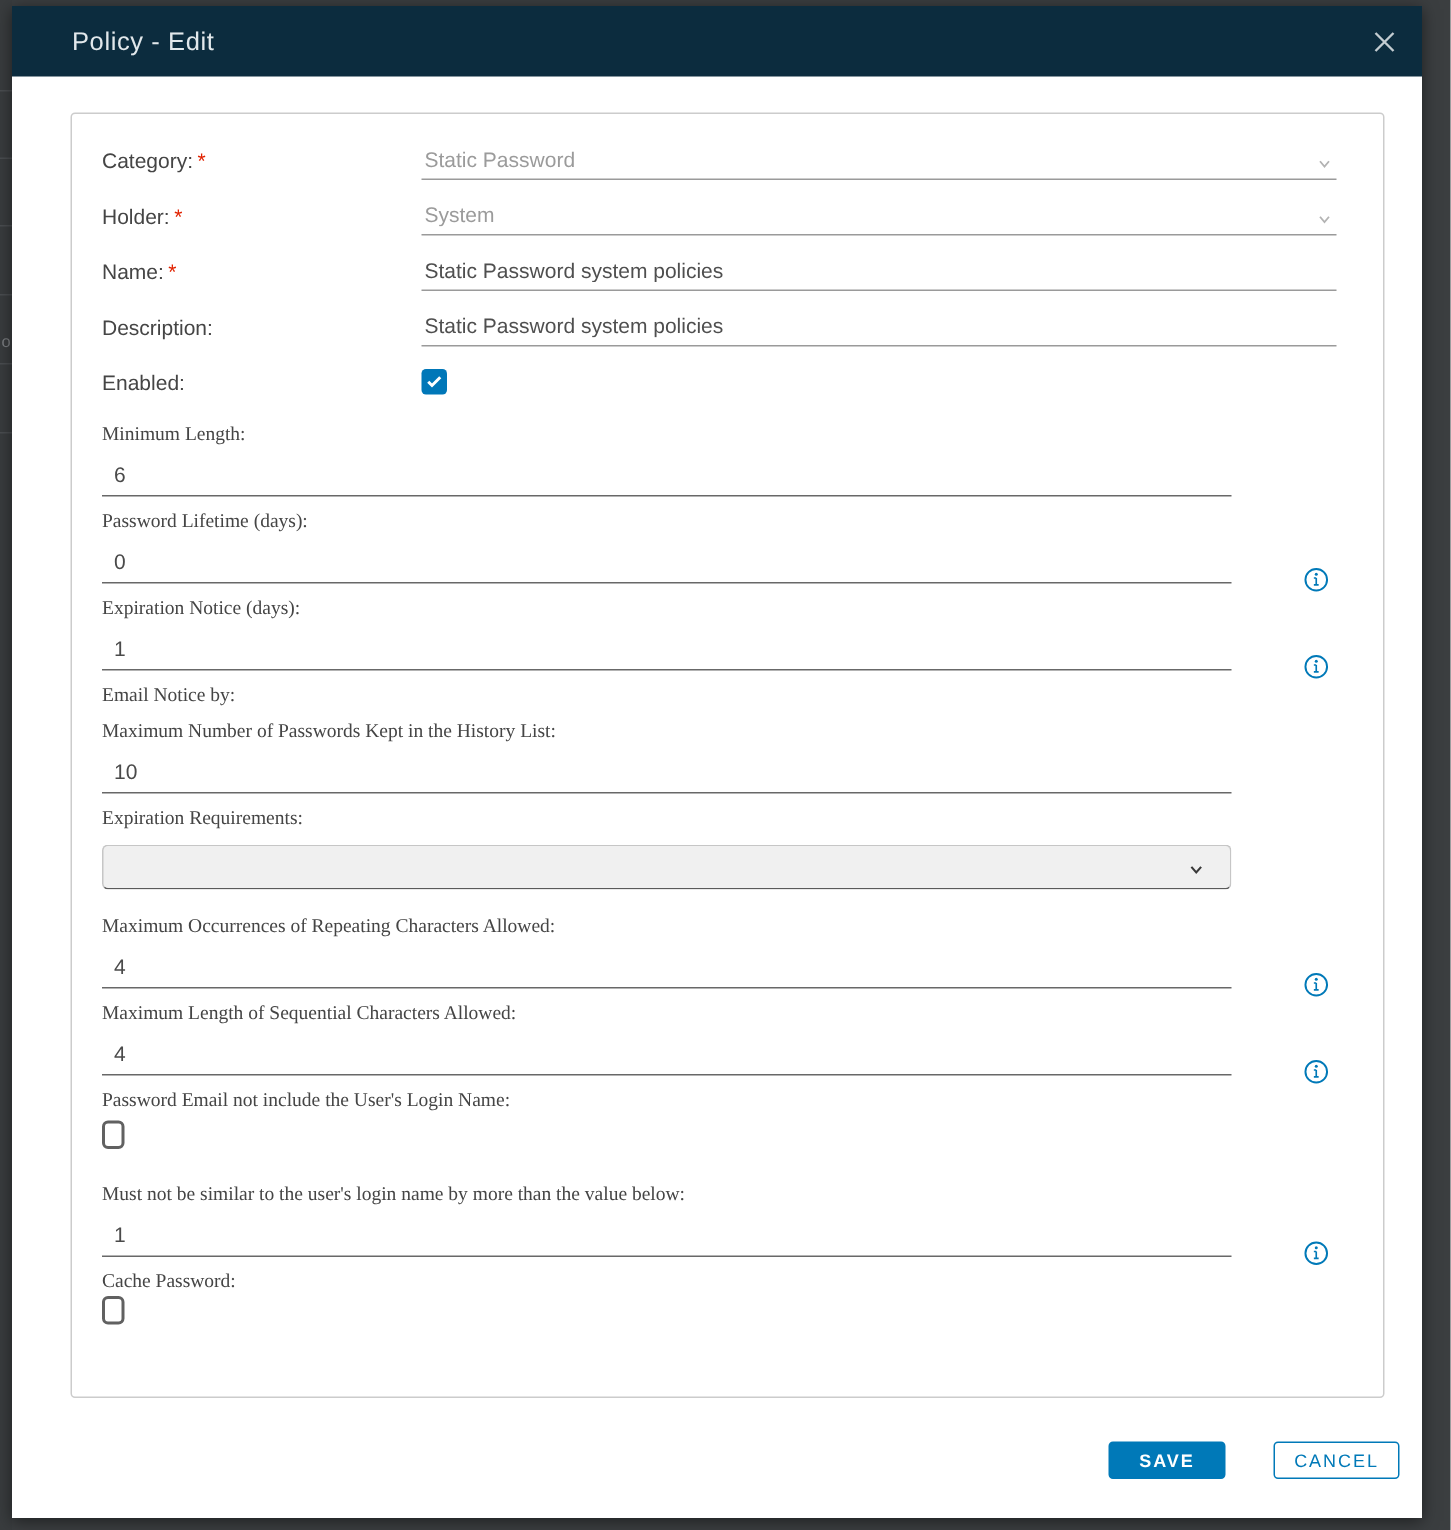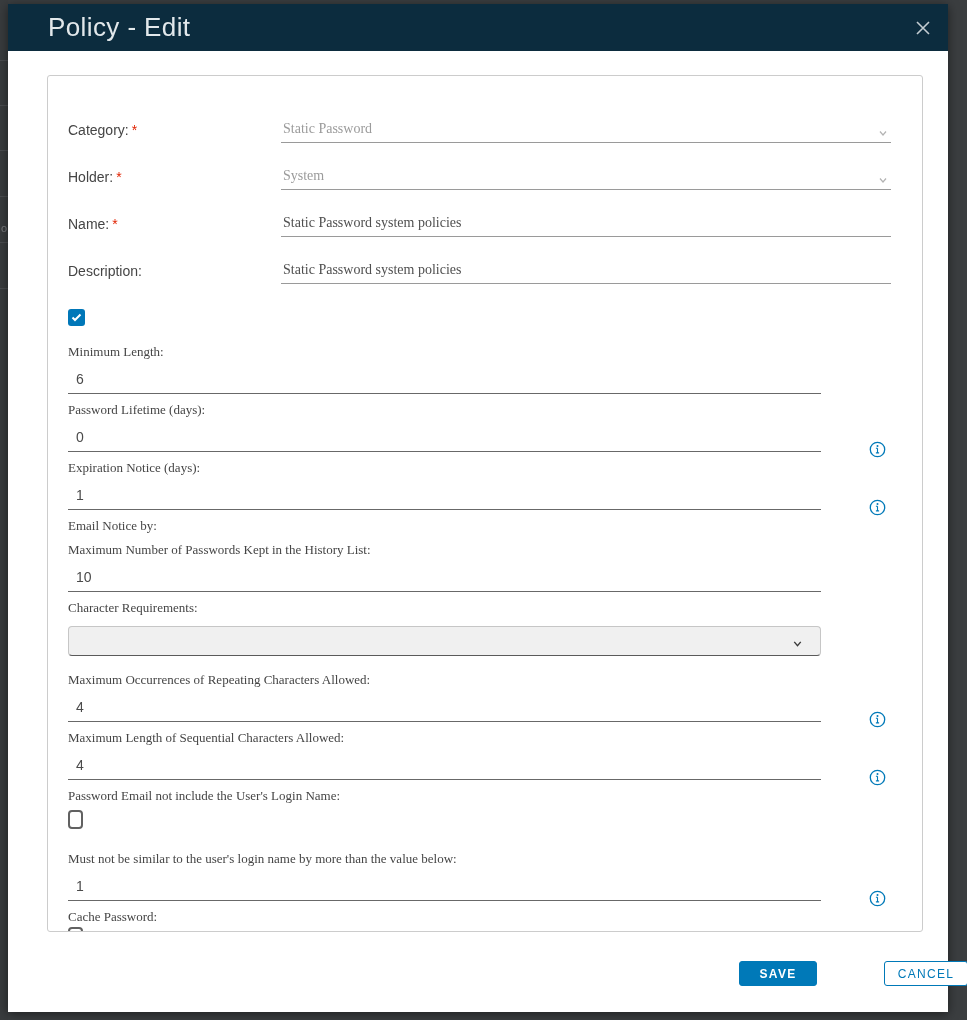--- a/index.html
+++ b/index.html
@@ -14,35 +14,35 @@
   .bg-right .dark-line { position:absolute; left:0; width:19px; height:1px; background:#606366; }
   .bg-left { left:0; top:0; width:8px; height:1020px; background:#393c3e; color:#7a7d80; font-size:11px; }
   .bg-left .hline { position:absolute; left:0; width:8px; height:1px; background:#4a4d50; }
   .bg-left .frag { position:absolute; left:1px; }
 
   
   .modal { position:absolute; left:8px; top:4px; width:940px; height:1008px; background:#fff;
     box-shadow:0 2px 10px rgba(0,0,0,.5); }
   .modal-header { position:absolute; left:0; top:0; width:940px; height:47px; background:#0c2c3e;
     display:flex; align-items:center; }
-  .modal-title { color:#e2e8eb; font-size:26px; font-weight:300; letter-spacing:.4px; margin-left:40px; }
+  .modal-title { color:#e2e8eb; font-size:17px; font-weight:300; letter-spacing:.4px; margin-left:40px; }
   .close-btn { position:absolute; right:14px; top:13px; width:22px; height:22px; cursor:pointer;
     display:flex; align-items:center; justify-content:center; }
 
   
   .panel { position:absolute; left:39px; top:71px; width:876px; height:857px;
     border:1px solid #cccccc; border-radius:3px; overflow:hidden; background:#fff; }
   .panel-inner { padding:20px 20px 0 20px; }
 
   
-  .trow { display:flex; height:24px; margin-bottom:13px; align-items:flex-start;margin-top:23px; }
+  .trow { display:flex; height:24px; margin-bottom:13px; align-items:flex-start; }
   .trow .tlabel { width:213px; font-size:14px; color:#454545; padding-top:3px; }
   .req { color:#e12200; margin-left:3px; }
   .tfield { position:relative; width:610px; height:24px; border-bottom:1px solid #9a9a9a; }
-  .tfield input { width:100%; border:0; outline:0; background:transparent; font-family:Liberation Serif, serif;
+  .tfield input { width:100%; border:0; outline:0; background:transparent; font-family:Liberation Sans, sans-serif;
     font-size:14px; color:#4f4f4f; padding:2px 0 0 2px; }
   .tfield.disabled input { color:#9b9b9b; }
   .tfield .chev { position:absolute; right:2px; top:6px; }
   .trow.no-line .tfield { border-bottom:none; }
 
   
   .section { margin-top:12px; }
   .frow { position:relative; width:836px; margin-bottom:8px; }
   .frow .flabel { font-size:13px; color:#454545; margin-bottom:8px; line-height:16px;font-family:Liberation Serif, serif; }
   .fline { position:relative; width:753px; height:26px; border-bottom:1px solid #686868; }
@@ -58,21 +58,21 @@
   .cbox { width:15px; height:19px; border:2px solid #616161; border-radius:4px; background:#fff;
     margin-top:2px; cursor:pointer; }
   .cbox-checked { width:17px; height:17px; background:#0077b8; border-radius:3px; cursor:pointer;
     display:flex; align-items:center; justify-content:center; margin-top:2px; }
 
   
   .btn { position:absolute; height:25px; border-radius:3px; font-family:"Liberation Sans",sans-serif;
     font-size:12px; font-weight:700; letter-spacing:1.3px; cursor:pointer; display:flex;
     align-items:center; justify-content:center; }
   .btn-save { left:731px; top:957px; width:78px; background:#0079b8; color:#ffffff; border:1px solid #0079b8; }
-  .btn-cancel { left:876px; top:957px; width:84px; background:#ffffff; color:#0079b8; border:1px solid #0079b8; font-weight:500; }
+  .btn-cancel { left:841px; top:957px; width:84px; background:#ffffff; color:#0079b8; border:1px solid #0079b8; font-weight:500; }
 </style>
 </head>
 <body>
 
 <div class="bg-strip bg-left">
   <div class="hline" style="top:60px"></div>
     <div class="hline" style="top:105px"></div>
   <div class="hline" style="top:150px"></div>
     <div class="hline" style="top:196px"></div>
   <div class="hline" style="top:242px"></div>
@@ -128,20 +128,21 @@
       </div>
 
       <div class="trow">
         <span class="tlabel">Description:</span>
         <span class="tfield">
           <input value="Static Password system policies" style="">
         </span>
       </div>
 
       <div class="trow no-line">
+        <span class="tlabel">Enabled:</span>
         <span class="tfield" style="border-bottom:none">
           <span class="cbox-checked">
             <svg width="11" height="9" viewBox="0 0 11 9">
                 <polyline points="1.5,4.5 4,7 9.5,1.5" fill="none" stroke="#ffffff" stroke-width="2"></polyline>
               </svg>
           </span>
         </span>
       </div>
 
       <div class="section">
@@ -186,21 +187,21 @@
         </div>
 
         <div class="frow">
           <div class="flabel">Maximum Number of Passwords Kept in the History List:</div>
           <div class="fline">
             <input value="10" style="">
           </div>
         </div>
 
         <div class="frow tall">
-          <div class="flabel" style="margin-bottom:10px">Character Requirements:</div>
+          <div class="flabel" style="margin-bottom:10px">Expiration Requirements:</div>
           <div class="selbox">
             <span class="chev"><svg width="13" height="13" viewBox="0 0 12 12">
                   <polyline points="3,4.5 6,8 9,4.5" fill="none" stroke="#3a3a3a" stroke-width="1.3"></polyline>
                 </svg></span>
           </div>
         </div>
 
         <div class="frow">
           <div class="flabel">Maximum Occurrences of Repeating Characters Allowed:</div>
           <div class="fline">

